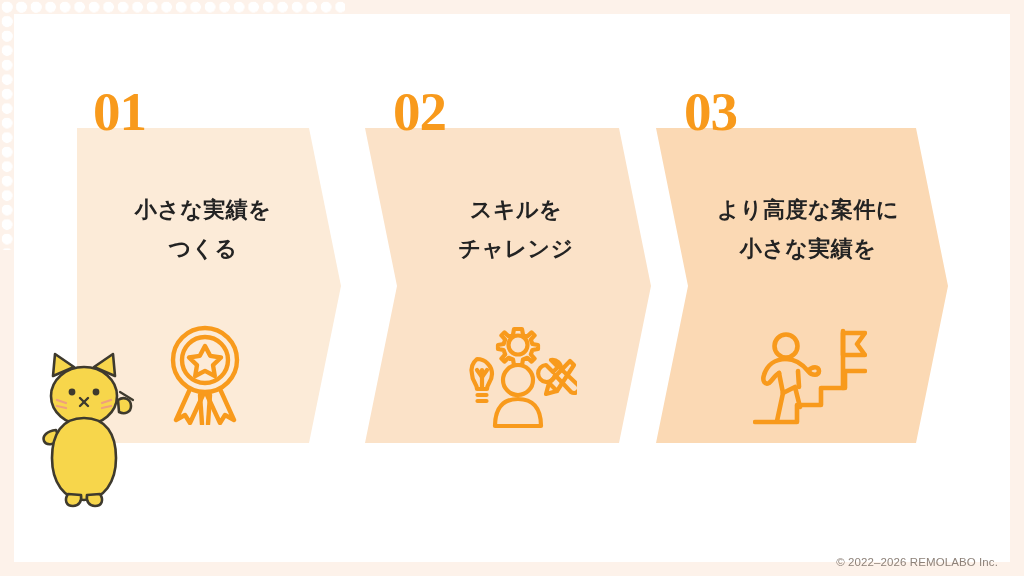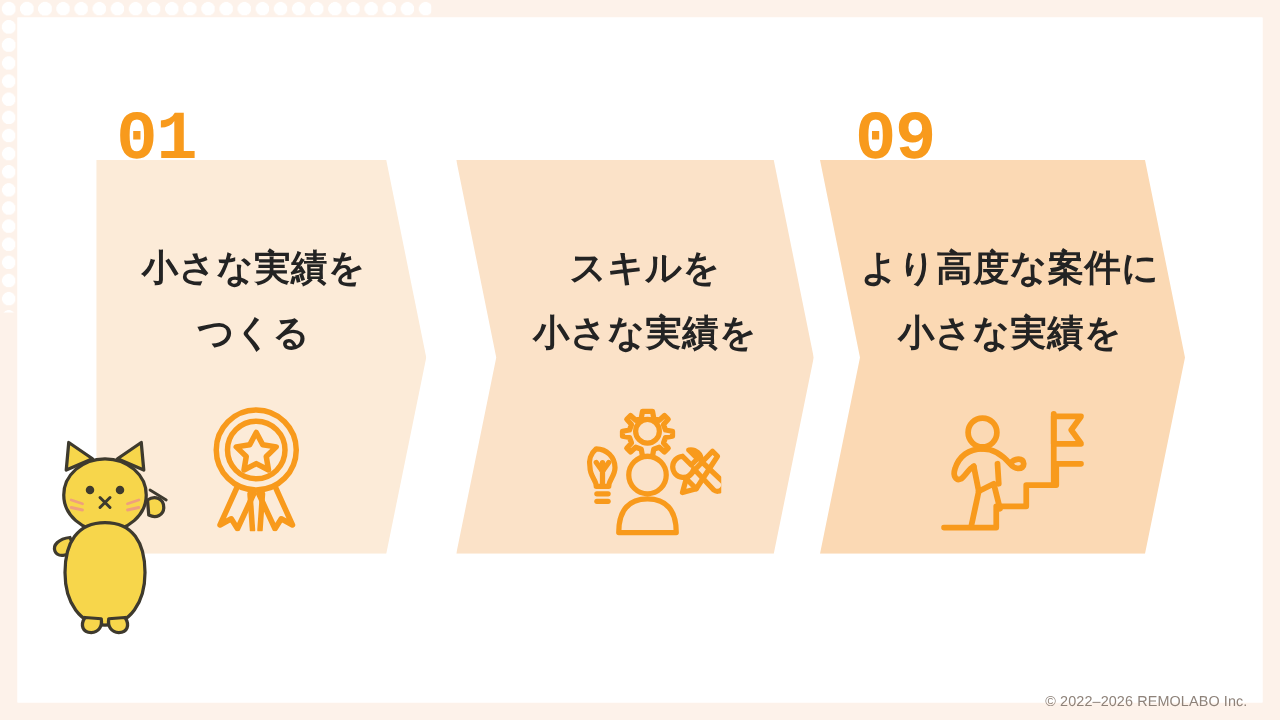--- a/index.html
+++ b/index.html
@@ -88,33 +88,33 @@
 
   .num {
     position: absolute;
     top: -44px;
     left: 16px;
     font-size: 55px;
     font-weight: bold;
     color: #F89A1C;
     letter-spacing: -1px;
     line-height: 1;
-    font-family: Liberation Mono, monospace;
+    font-family: Liberation Serif, serif;
   }
   .panel-2 .num { left: 28px; }
   .panel-3 .num { left: 28px; }
 
   .headline {
     position: absolute;
     top: 62px;
     left: 0;
     width: 100%;
     text-align: center;
     color: #232323;
-    font-size: 29px;
+    font-size: 22px;
     font-weight: bold;
     line-height: 1.78;
     letter-spacing: 0.5px;
     font-family: "Liberation Sans", "DejaVu Sans", sans-serif;
     white-space: pre-line;
   }
   .panel-1 .headline { top: 62px; left: -6px; }
   .panel-2 .headline { top: 62px; left: 8px; }
   .panel-3 .headline { top: 62px; left: 6px; }
 
@@ -188,22 +188,23 @@
           </svg>
         </div>
       </div>
     </div>
 
     <div class="panel panel-2">
       <svg class="shape" viewBox="0 0 286 315" preserveAspectRatio="none">
         <path d="M0,0 L254,0 L286,158 L254,315 L0,315 L32,158 Z" fill="#FBE2C8"></path>
       </svg>
       <div class="body">
+        <div class="num">02</div>
         <div class="headline">スキルを
-小さな実績を</div>
+チャレンジ</div>
         <div class="panel-icon">
           <svg width="118" height="104" viewBox="0 0 118 104" fill="none" stroke="#F89A1C" stroke-width="4.2" stroke-linecap="round" stroke-linejoin="round">
 
             <circle cx="59" cy="20" r="9.5"></circle>
             <path d="M59,4 L63,4 L64,9.6 L68.4,11.2 L72.6,7.4 L75.6,10.4 L71.8,14.6 L73.4,19 L79,20 L79,24 L73.4,25 L71.8,29.4 L75.6,33.6 L72.6,36.6 L68.4,32.8 L64,34.4 L63,40 L59,40 L55,40 L54,34.4 L49.6,32.8 L45.4,36.6 L42.4,33.6 L46.2,29.4 L44.6,25 L39,24 L39,20 L44.6,19 L46.2,14.6 L42.4,10.4 L45.4,7.4 L49.6,11.2 L54,9.6 L55,4 Z"></path>
 
             <path d="M18,36 a15,15 0 0 1 15,15 c0,7 -5,10 -5,15 l-10,0 c0,-5 -5,-8 -5,-15 a15,15 0 0 1 5,-15 Z" transform="translate(0,-2)"></path>
             <path d="M18.5,70 L27.5,70"></path>
             <path d="M18.5,76 L27.5,76"></path>
             <path d="M23,45 L23,64"></path>
@@ -221,21 +222,21 @@
           </svg>
         </div>
       </div>
     </div>
 
     <div class="panel panel-3">
       <svg class="shape" viewBox="0 0 292 315" preserveAspectRatio="none">
         <path d="M0,0 L260,0 L292,158 L260,315 L0,315 L32,158 Z" fill="#FBD9B4"></path>
       </svg>
       <div class="body">
-        <div class="num">09</div>
+        <div class="num">03</div>
         <div class="headline">より高度な案件に
 小さな実績を</div>
         <div class="panel-icon">
           <svg width="114" height="108" viewBox="0 0 114 108" fill="none" stroke="#F89A1C" stroke-width="4.6" stroke-linecap="round" stroke-linejoin="round">
 
             <path d="M2,101 L44,101 L44,84 L68,84 L68,67 L92,67 L92,50 L112,50"></path>
 
             <path d="M90,10 L90,67"></path>
 
             <path d="M90,12 L112,12 L104,23 L112,34 L90,34 Z"></path>

